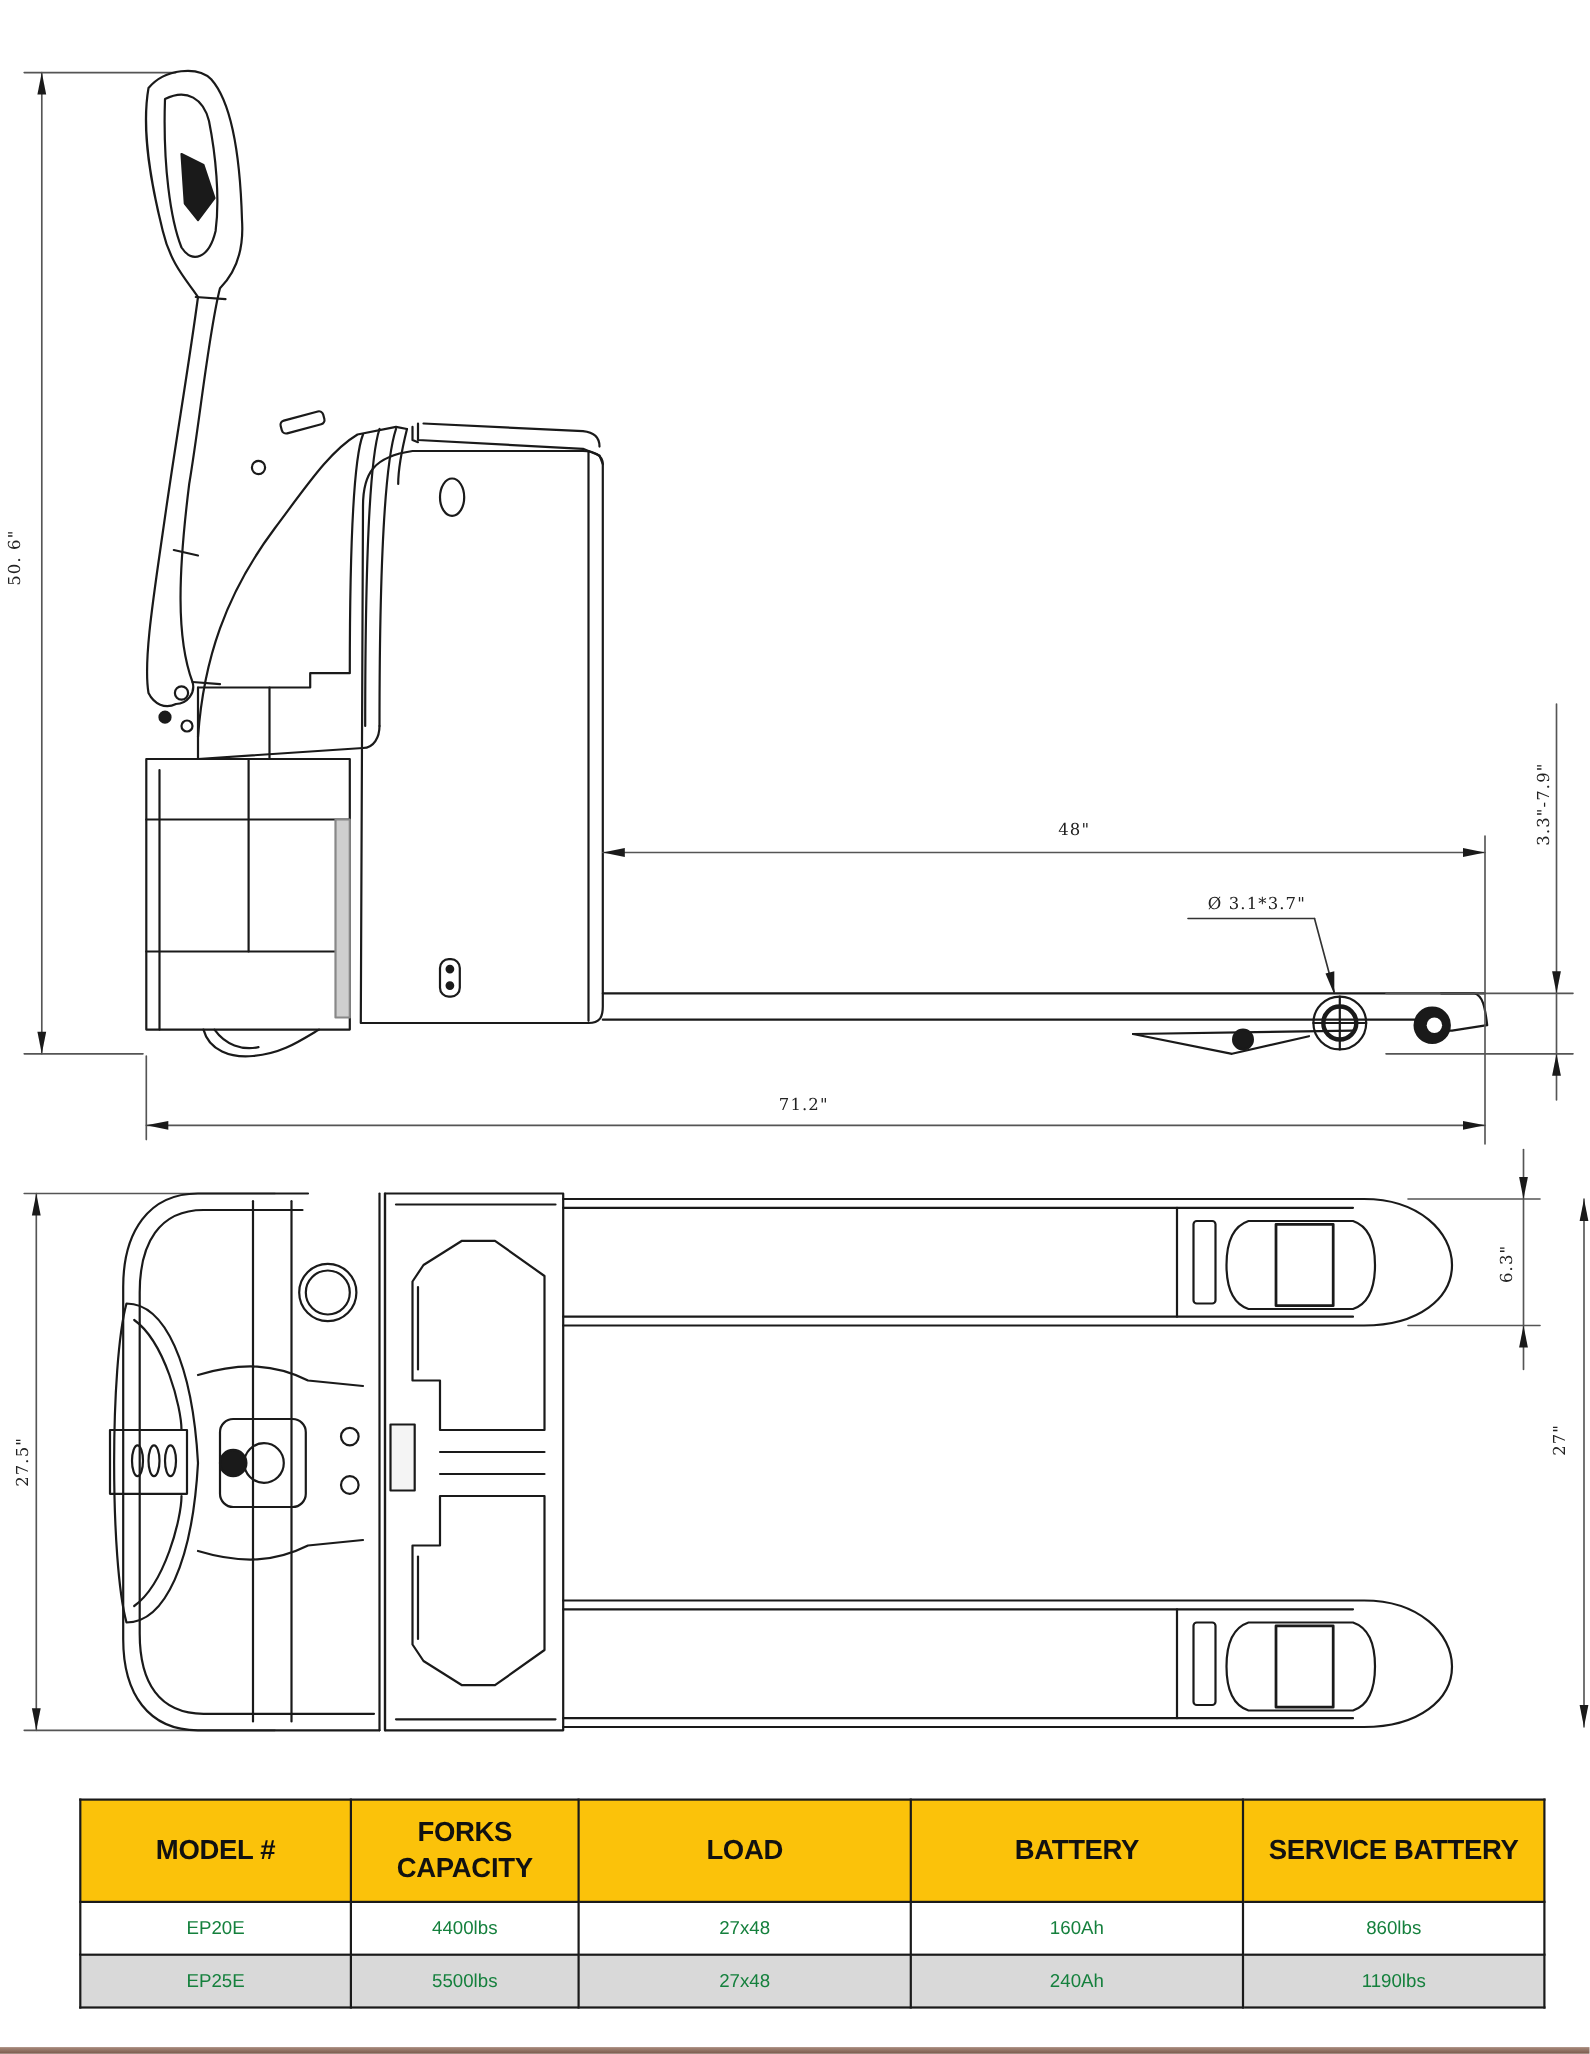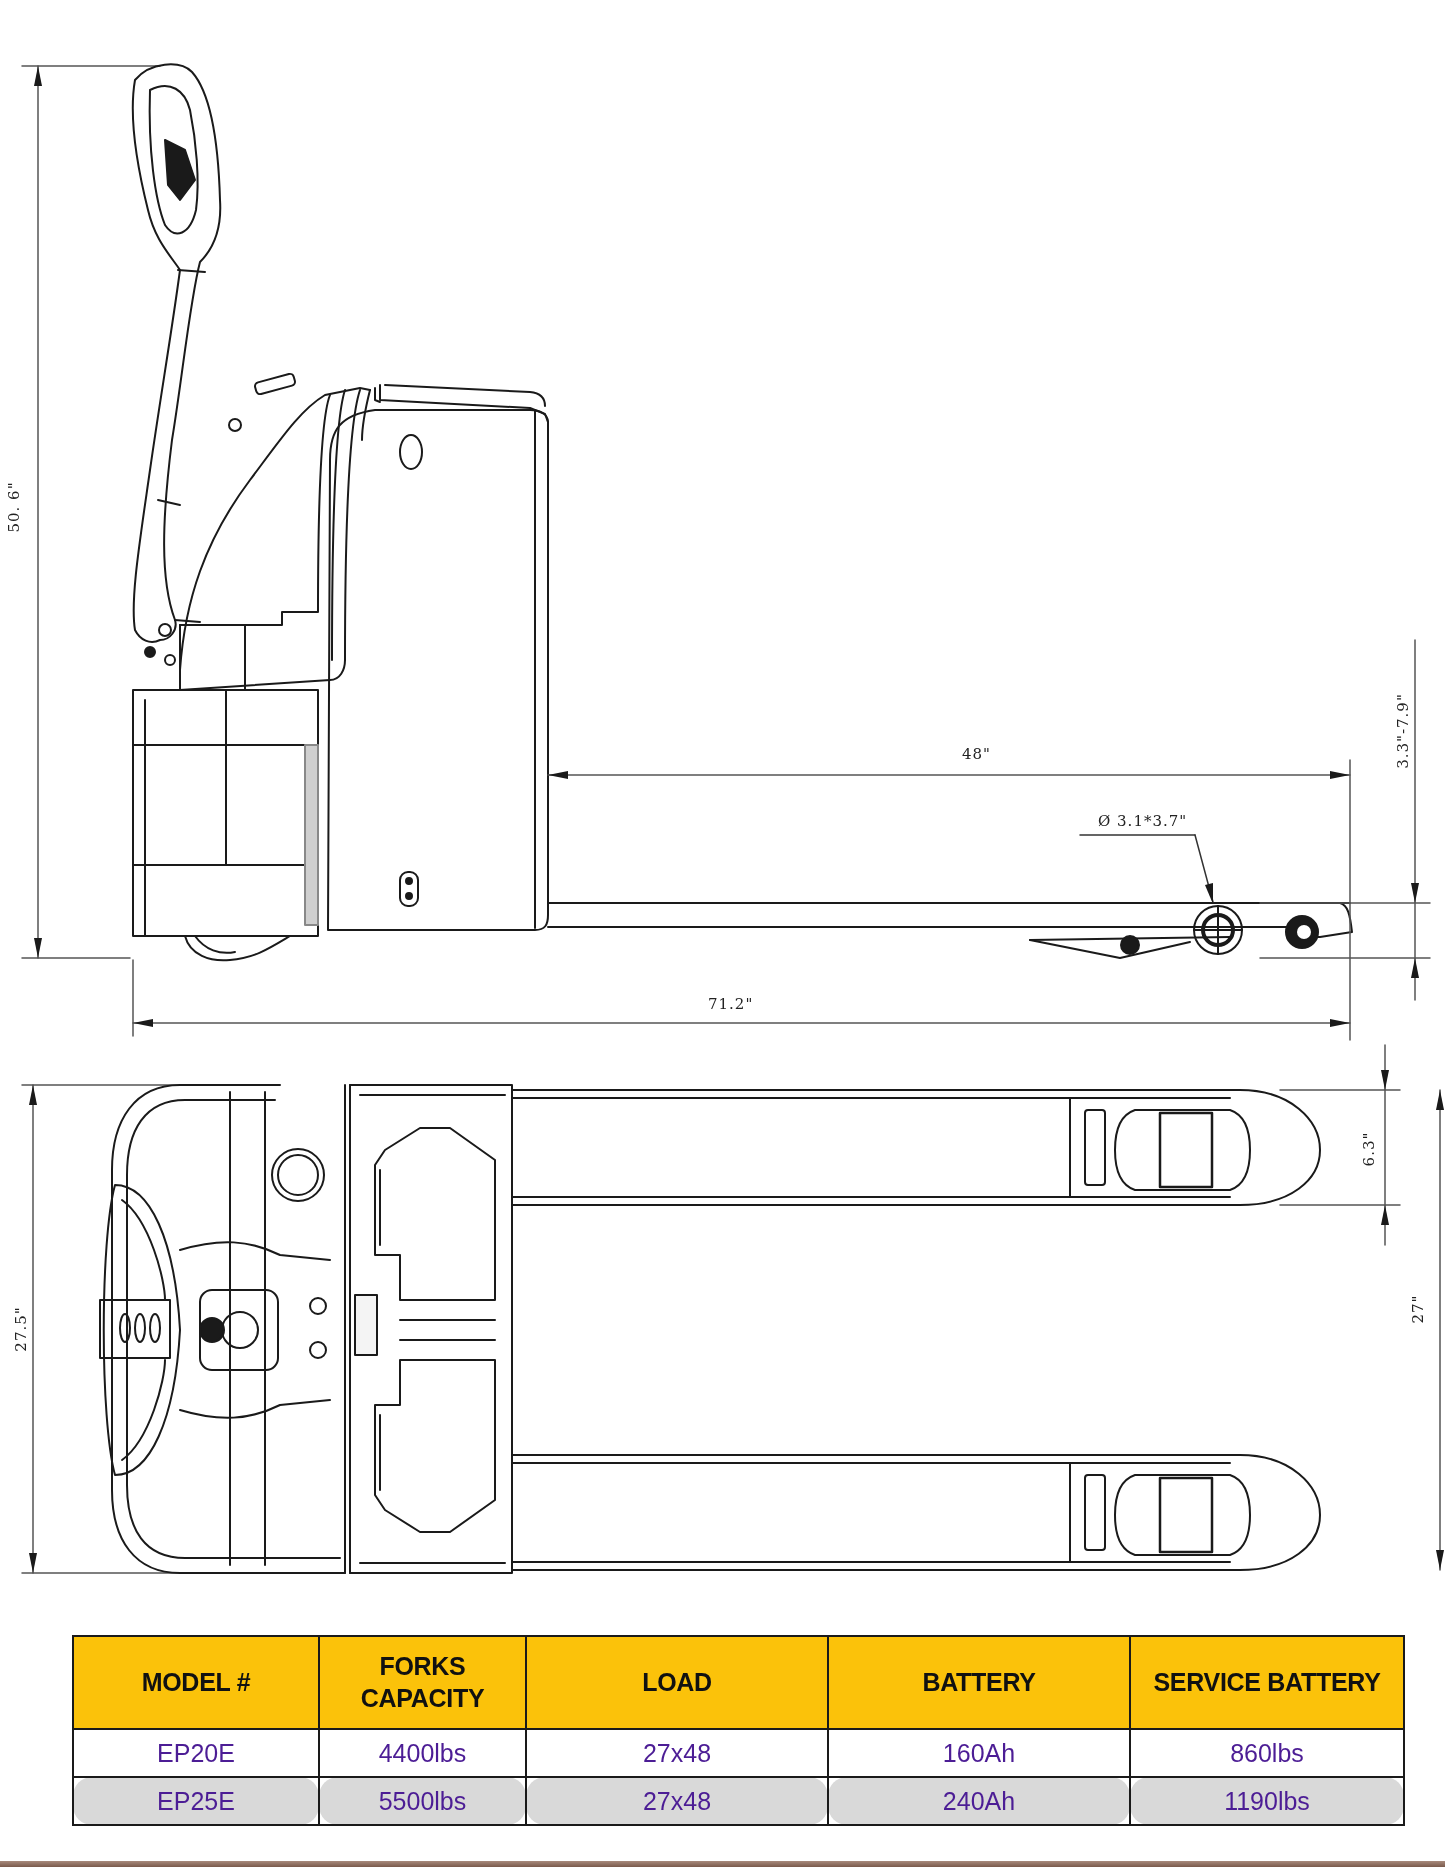--- a/index.html
+++ b/index.html
@@ -8,22 +8,22 @@
   .drawing { position: absolute; left: 0; top: 0; width: 1445px; height: 1600px; }
   .dim-label { position: absolute; font-family: "DejaVu Serif", serif; font-size: 15px;
                color: #222; white-space: nowrap; letter-spacing: 1px; }
   .rot-left { transform: rotate(-90deg); transform-origin: center center; }
   .spec-table { position: absolute; left: 72px; top: 1635px; width: 1331px;
                 border-collapse: collapse; table-layout: fixed; }
   .spec-table th, .spec-table td { border: 2px solid #1a1a1a; text-align: center;
                 font-family: "Liberation Sans", sans-serif; }
   .spec-table th { background: #fbc20a; height: 89px; font-size: 25px; font-weight: bold;
                    color: #111; line-height: 1.25; letter-spacing: -0.3px; }
-  .spec-table td { height: 44px; font-size: 25px; color: #4c1d95; }
-  .spec-table tr.row-alt td { background: #d9d9d9; border-radius: 19px; }
+  .spec-table td { height: 44px; font-size: 17px; color: #15803d; }
+  .spec-table tr.row-alt td { background: #d9d9d9; }
   .spec-table tr.row-main td { background: #ffffff; }
   .bottom-bar { position: absolute; left: 0; bottom: 0; width: 1445px; height: 6px;
                 background: linear-gradient(#a88a7c, #7a5a4c); }
 </style>
 </head>
 <body>
 
 <svg class="drawing" viewBox="0 0 1445 1600" xmlns="http://www.w3.org/2000/svg" fill="none" stroke="#1a1a1a" stroke-width="2" stroke-linejoin="round" stroke-linecap="round">
 
   <g>

